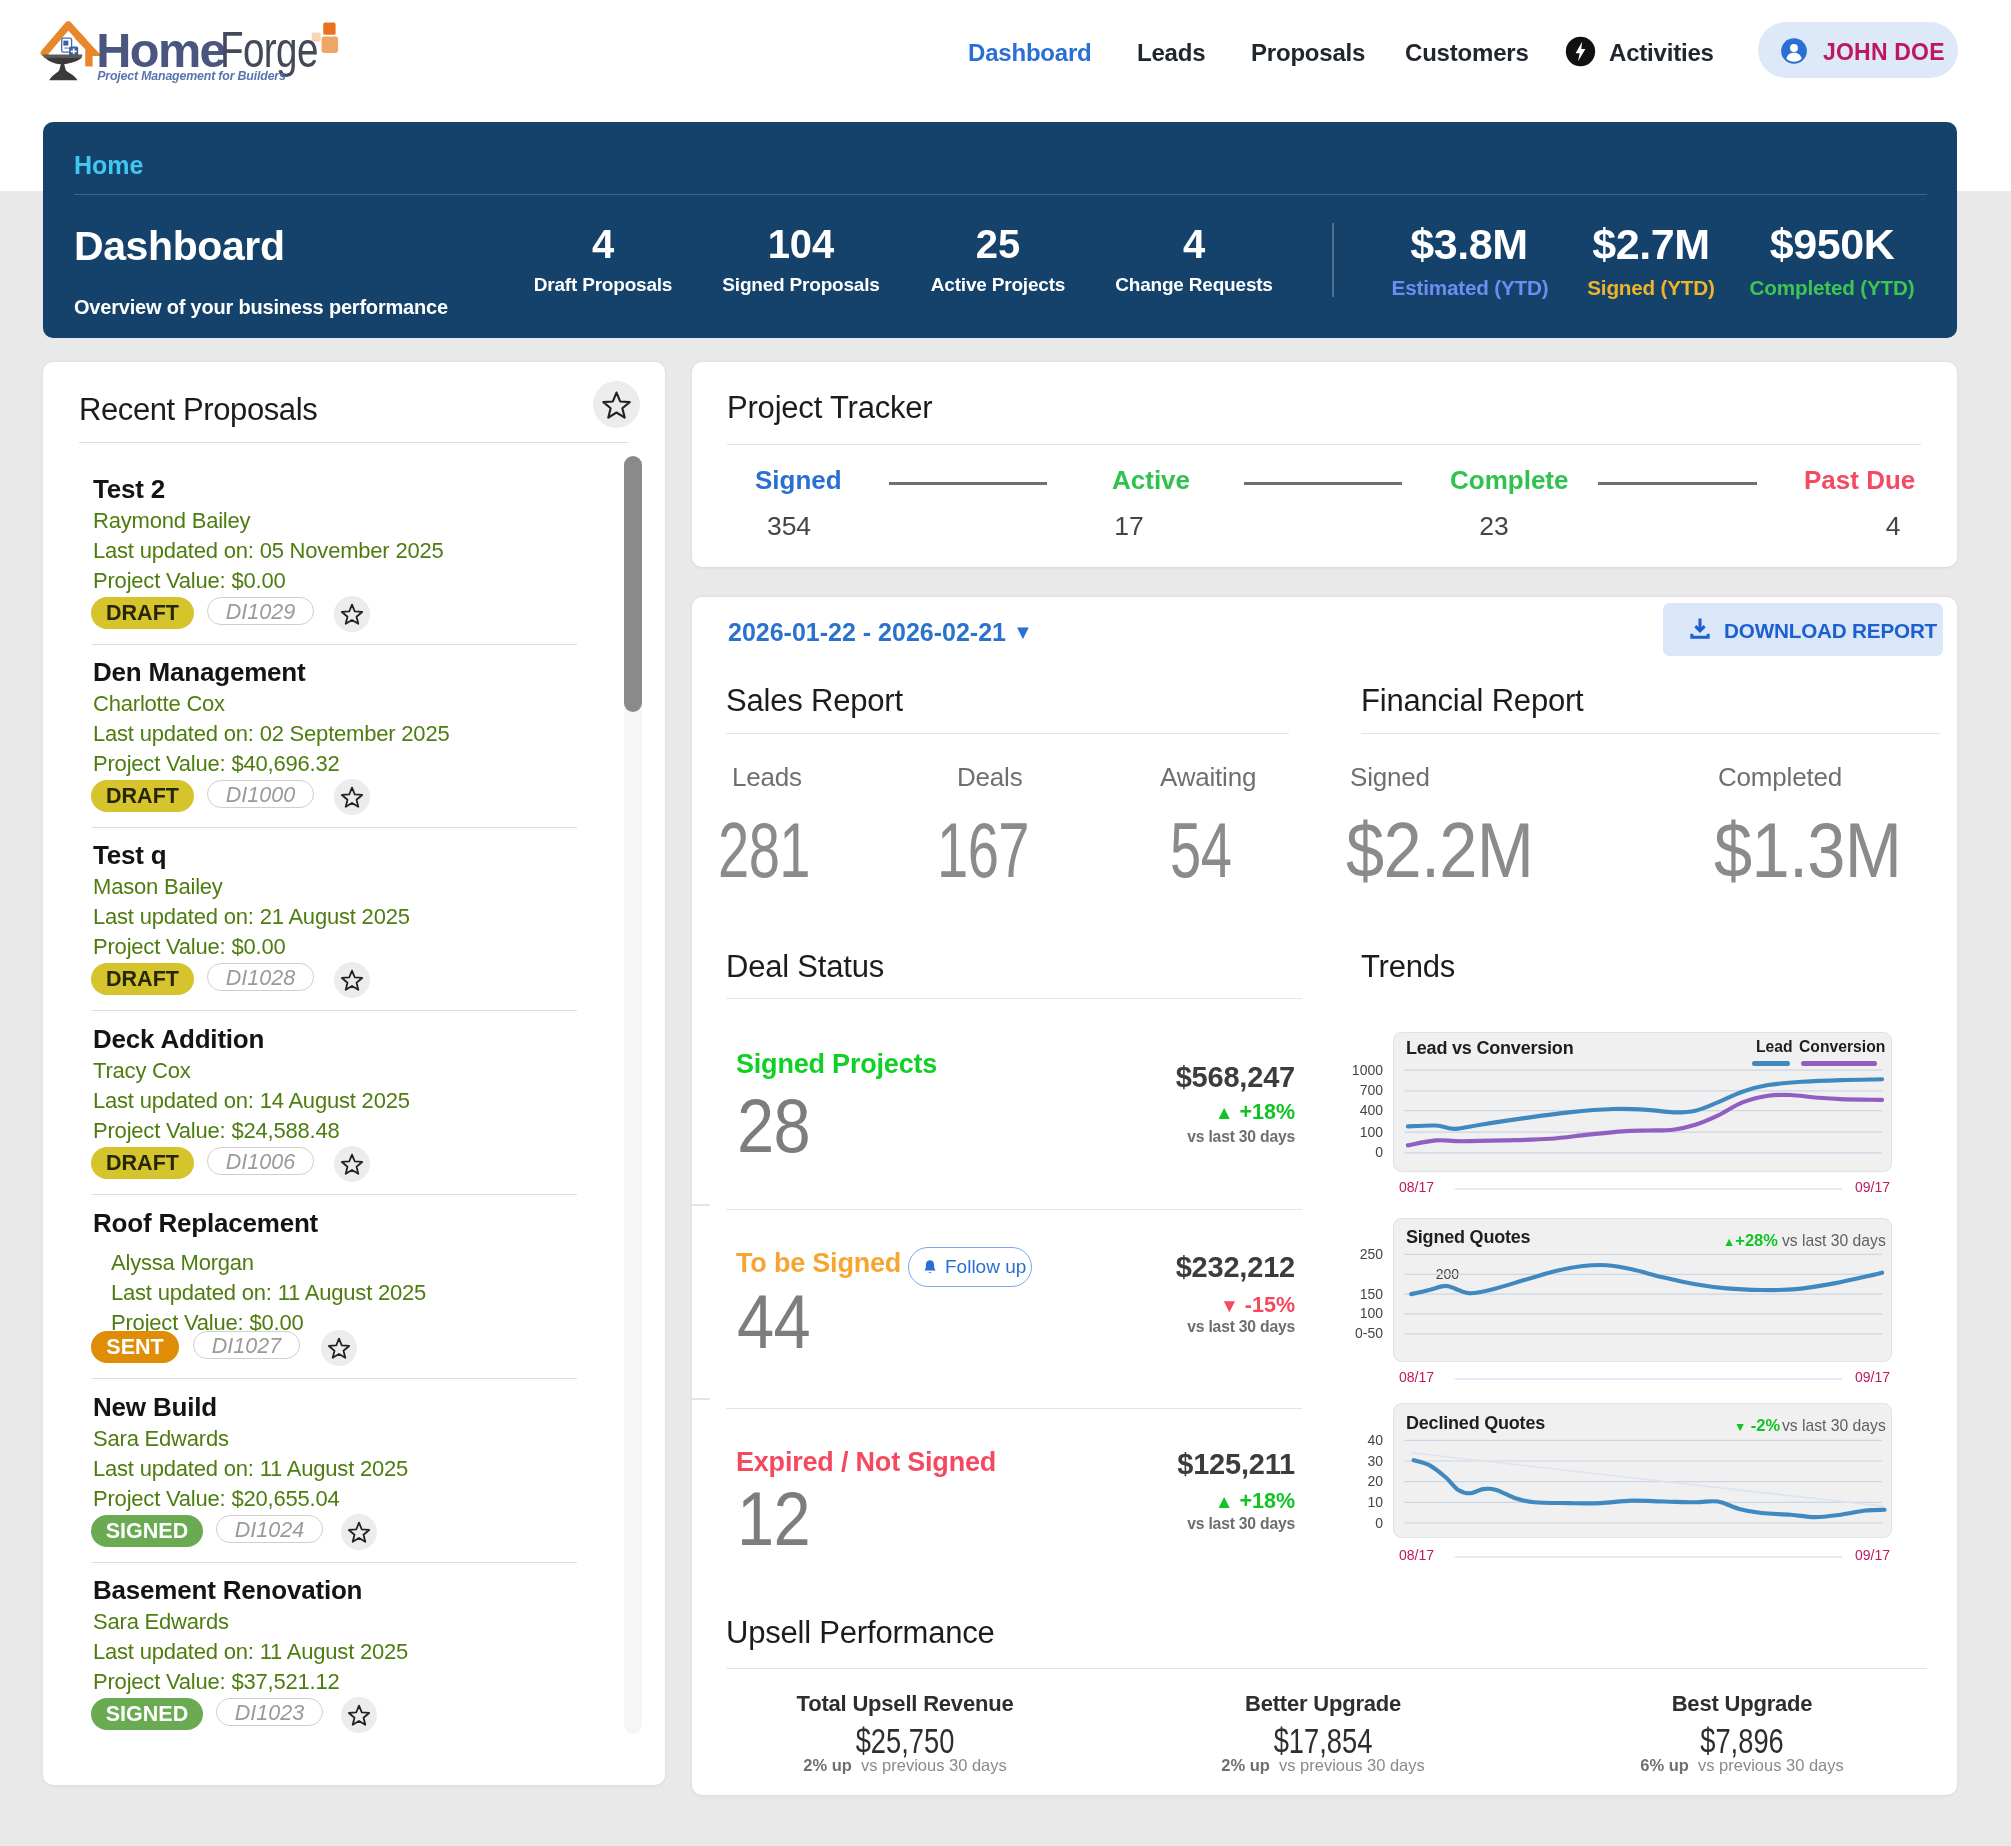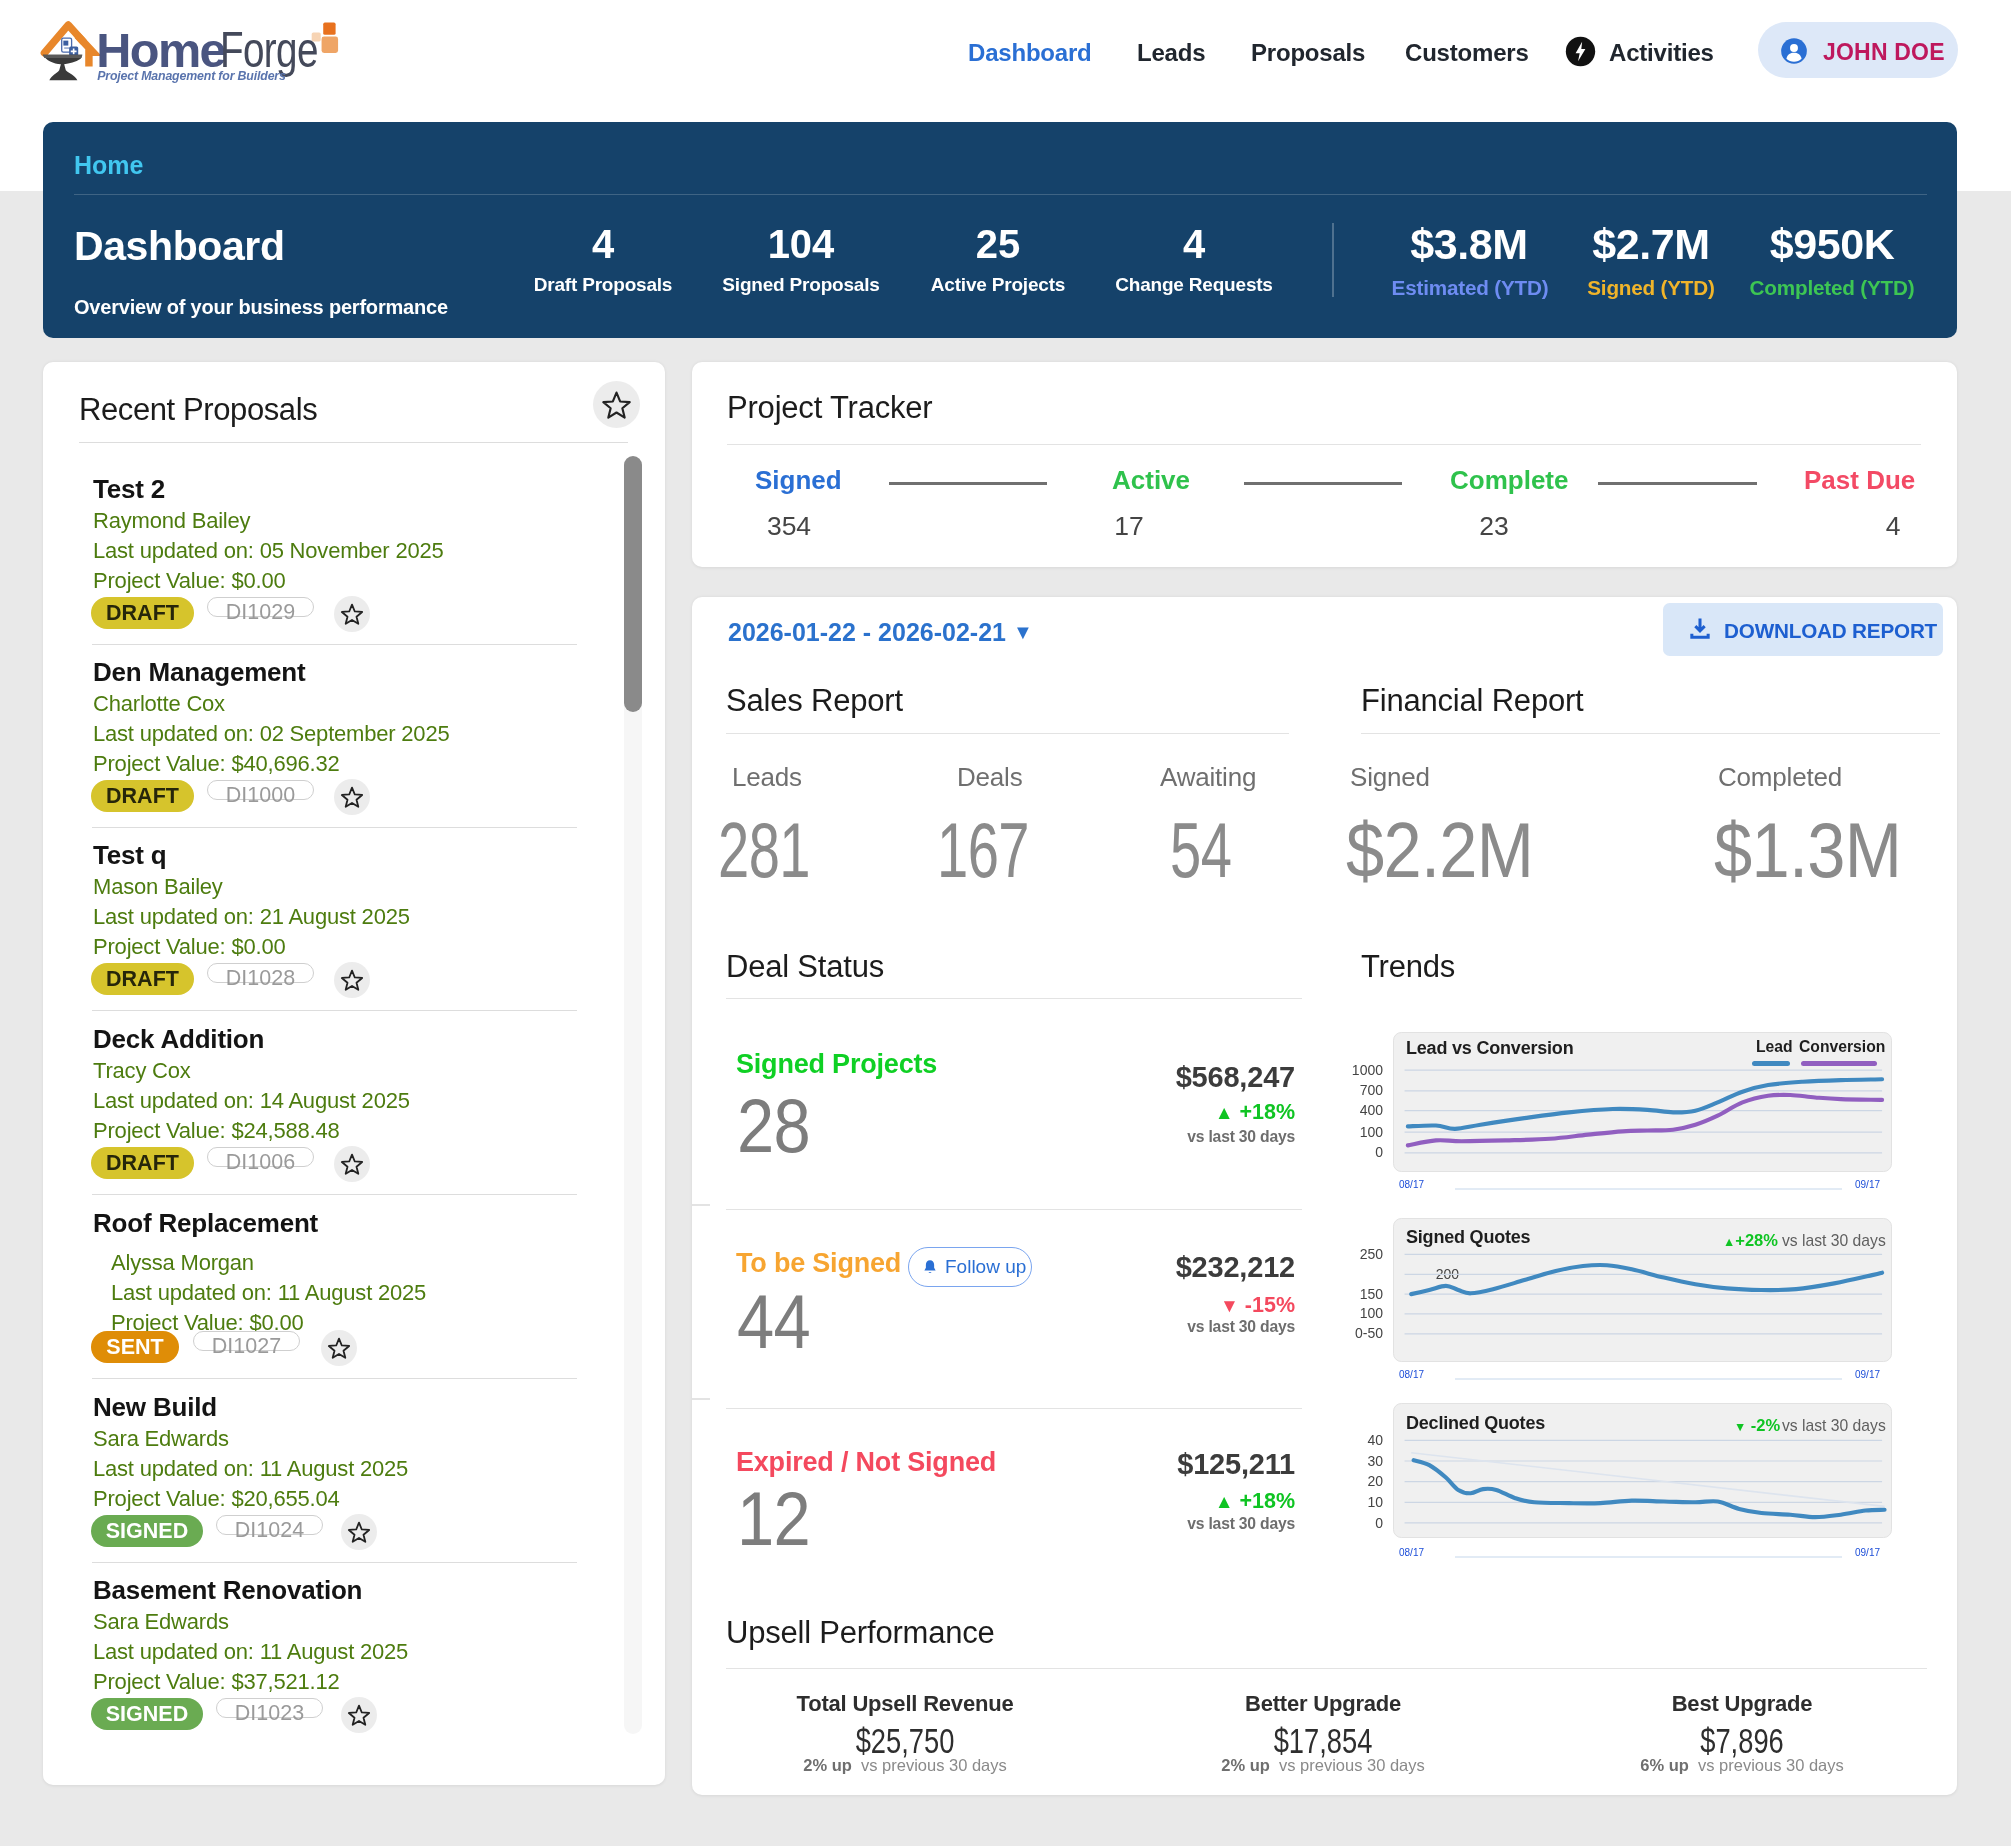--- a/index.html
+++ b/index.html
@@ -10,33 +10,33 @@
 .hdr { position:absolute; left:0; top:0; width:2012px; height:191px; background:#ffffff; }
 .navitem { position:absolute; top:39px; font-size:24px; font-weight:700; color:#20262e; letter-spacing:-0.2px; }
 .band { position:absolute; left:43px; top:122px; width:1914px; height:216px; background:#15426a; border-radius:10px; }
 .bnum { position:absolute; color:#fff; font-size:40px; font-weight:700; text-align:center; transform:translateX(-50%); white-space:nowrap; }
 .blbl { position:absolute; color:#fff; font-size:19px; font-weight:700; text-align:center; transform:translateX(-50%); white-space:nowrap; letter-spacing:-0.2px;}
 .bmoney { position:absolute; font-size:43px; font-weight:700; color:#fff; text-align:center; transform:translateX(-50%); white-space:nowrap; letter-spacing:-0.4px;}
 .bsub { position:absolute; font-size:20.7px; font-weight:700; text-align:center; transform:translateX(-50%); white-space:nowrap; letter-spacing:-0.2px;}
 .itemtitle { position:absolute; left:93px; font-size:26px; font-weight:700; color:#141414; letter-spacing:-0.2px;}
 .itemgray { position:absolute; left:36px; font-size:22px; color:#4d7c0f; line-height:30px; letter-spacing:-0.2px; }
 .badge { position:absolute; height:32px; border-radius:16.5px; font-size:21.5px; font-weight:700; color:#fff; text-align:center; line-height:32px; }
-.code { position:absolute; height:20px; border-radius:16.5px; border:1.7px solid #cfcfcf; font-size:21.5px; color:#9a9a9a; text-align:center; line-height:29px; background:#fff; }
+.code { position:absolute; height:28px; border-radius:16.5px; border:1.7px solid #cfcfcf; font-size:21.5px; color:#9a9a9a; text-align:center; line-height:29px; background:#fff;font-style:italic; }
 .staric { position:absolute; width:36px; height:36px; border-radius:50%; background:#ececec; text-align:center; }
 .divid { position:absolute; height:0.8px; background:#dddddd; }
 .seclbl { position:absolute; font-size:26px; color:#6f6f6f; letter-spacing:-0.2px;}
 .bignum { position:absolute; font-size:78px; font-weight:400; color:#8b8b8b; transform:scaleX(0.72); transform-origin:left; white-space:nowrap; letter-spacing:-0.8px;}
 .h2t { position:absolute; font-size:31px; font-weight:400; color:#1c1c1c; letter-spacing:-0.2px;}
 .dealnum { position:absolute; font-size:76px; font-weight:400; color:#7d7d7d; transform:scaleX(0.88); transform-origin:left; letter-spacing:-0.8px;}
 .money { position:absolute; font-size:29px; font-weight:700; color:#3c3c3c; text-align:right; letter-spacing:-0.2px;}
 .pct { position:absolute; font-size:21.5px; font-weight:700; text-align:right; }
 .vs30 { position:absolute; font-size:15.7px; font-weight:700; color:#6e6e6e; text-align:right; letter-spacing:-0.2px;}
 .chartpanel { position:absolute; left:1393px; width:499px; background:#f0f0f0; border:0.8px solid #e2e2e2; border-radius:8.3px; }
 .ylbl { position:absolute; width:41px; text-align:right; font-size:14px; color:#444; transform:translateY(-50%); white-space:nowrap; }
-.xlbl { position:absolute; font-size:10px; color:#1d4ed8; }
+.xlbl { position:absolute; font-size:14px; color:#be185d; }
 .ctitle { position:absolute; font-size:18px; font-weight:700; color:#1e1e1e; letter-spacing:-0.2px;}
 .upslbl { position:absolute; font-size:22px; font-weight:700; color:#2e2e2e; text-align:center; transform:translateX(-50%); white-space:nowrap; letter-spacing:-0.2px;}
 .upsval { position:absolute; font-size:35px; font-weight:400; color:#2e2e2e; text-align:center; transform:translateX(-50%) scaleX(0.78); white-space:nowrap; }
 .upssml { position:absolute; font-size:16.5px; color:#8a8a8a; text-align:center; transform:translateX(-50%); white-space:nowrap; }
 svg { position:absolute; overflow:visible; }
 </style>
 </head>
 <body>
 <div id="page">
 

